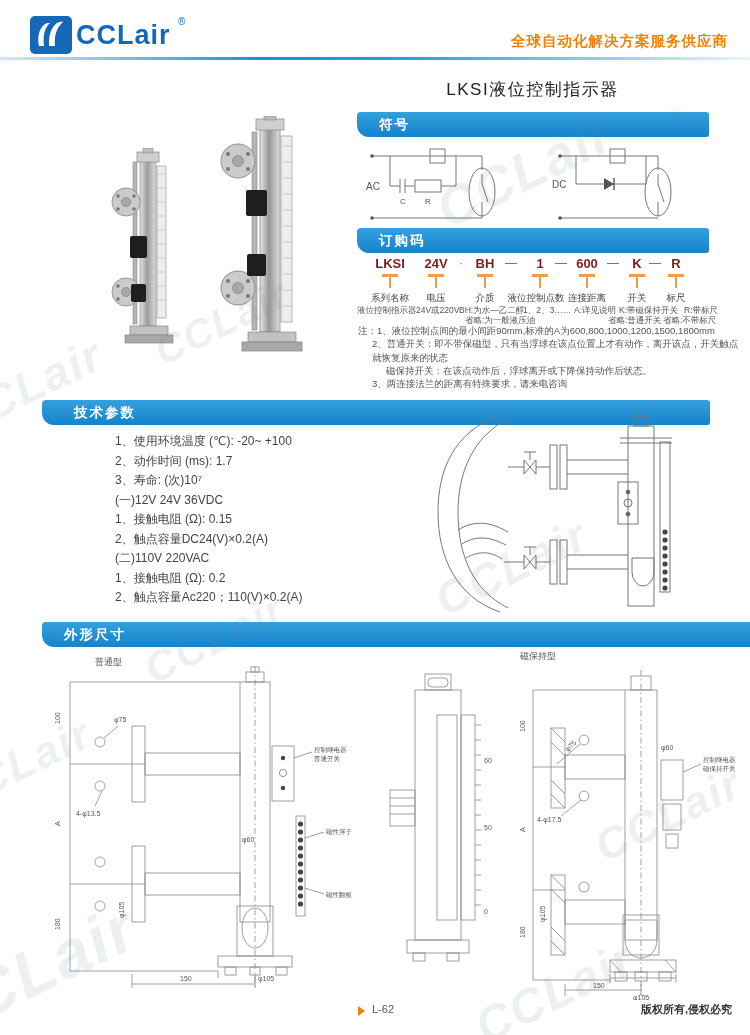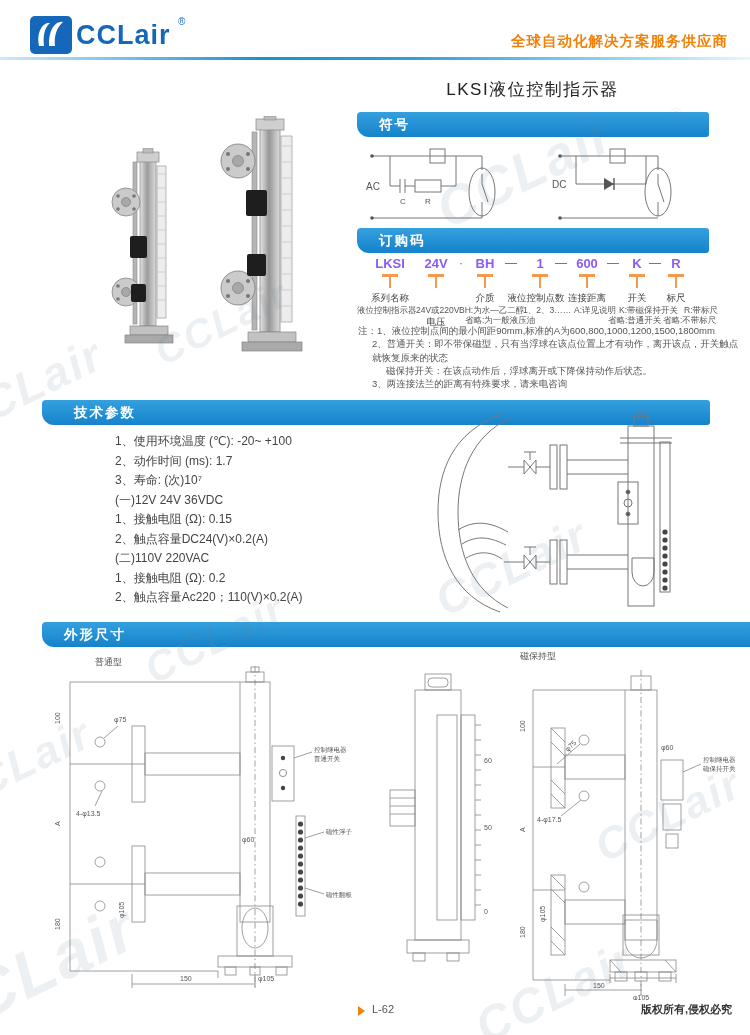--- a/index.html
+++ b/index.html
@@ -12,21 +12,21 @@
   .tagline{position:absolute;right:22px;top:32px;font-size:14.5px;font-weight:bold;color:#f0820a;letter-spacing:1px;}
   .hr-blue{position:absolute;left:0;top:57px;width:750px;height:3px;
            background:linear-gradient(90deg,#cdeaf8 0%,#1a8fd6 35%,#2e9fde 55%,#9ed9f3 85%,#e8f6fd 100%);}
   .page-title{position:absolute;left:355px;top:78px;width:355px;text-align:center;
               font-size:17px;color:#222;letter-spacing:1.5px;}
   
   .bar{position:absolute;height:25px;background:linear-gradient(180deg,#34a0de,#1583cb);
        border-radius:4px 3px 3px 12px;color:#fff;font-size:13.5px;font-weight:bold;
        line-height:25px;padding-left:22px;box-sizing:border-box;letter-spacing:2px;}
   
-  .code{position:absolute;font-size:13px;color:#8b5cf6;font-weight:bold;white-space:nowrap;transform:translateX(-50%);}
+  .code{position:absolute;font-size:13px;color:#7f1d1d;font-weight:bold;white-space:nowrap;transform:translateX(-50%);}
   .sep{position:absolute;font-size:12px;color:#666;transform:translateX(-50%);}
   .tick{position:absolute;width:16px;height:2.5px;background:#f59a4d;transform:translateX(-50%);}
   .tick::after{content:"";position:absolute;left:6.7px;top:2px;width:2.5px;height:12px;background:#f59a4d;}
   .seg-label{position:absolute;font-size:9.5px;color:#444;white-space:nowrap;transform:translateX(-50%);}
   .seg-note{position:absolute;font-size:8.5px;color:#555;white-space:nowrap;}
   .notes{position:absolute;left:358px;top:324px;width:386px;font-size:9.5px;color:#555;line-height:1.4;}
   .notes .n1{padding-left:14px;}
   .notes .n2{padding-left:28px;}
   
   .tech-list{position:absolute;left:115px;top:432px;font-size:12px;color:#444;line-height:19.5px;}
@@ -225,21 +225,21 @@
 
   <div class="tick" style="left:390px;top:274px;"></div>
   <div class="tick" style="left:436px;top:274px;"></div>
   <div class="tick" style="left:485px;top:274px;"></div>
   <div class="tick" style="left:540px;top:274px;"></div>
   <div class="tick" style="left:587px;top:274px;"></div>
   <div class="tick" style="left:637px;top:274px;"></div>
   <div class="tick" style="left:676px;top:274px;"></div>
 
   <div class="seg-label" style="left:390px;top:292px;">系列名称</div>
-  <div class="seg-label" style="left:436px;top:292px;margin-top:24px;">电压</div>
+  <div class="seg-label" style="left:436px;top:292px;">电压</div>
   <div class="seg-label" style="left:485px;top:292px;">介质</div>
   <div class="seg-label" style="left:536px;top:292px;text-align:center;">液位控制点数</div>
   <div class="seg-label" style="left:587px;top:292px;">连接距离</div>
   <div class="seg-label" style="left:637px;top:292px;">开关</div>
   <div class="seg-label" style="left:676px;top:292px;">标尺</div>
 
   <div class="seg-note" style="left:357px;top:305px;">液位控制指示器</div>
   <div class="seg-note" style="left:416px;top:305px;">24V或220V</div>
   <div class="seg-note" style="left:459px;top:305px;text-align:right;">BH:为水—乙二醇</div>
   <div class="seg-note" style="left:523px;top:305px;">1、2、3……</div>

